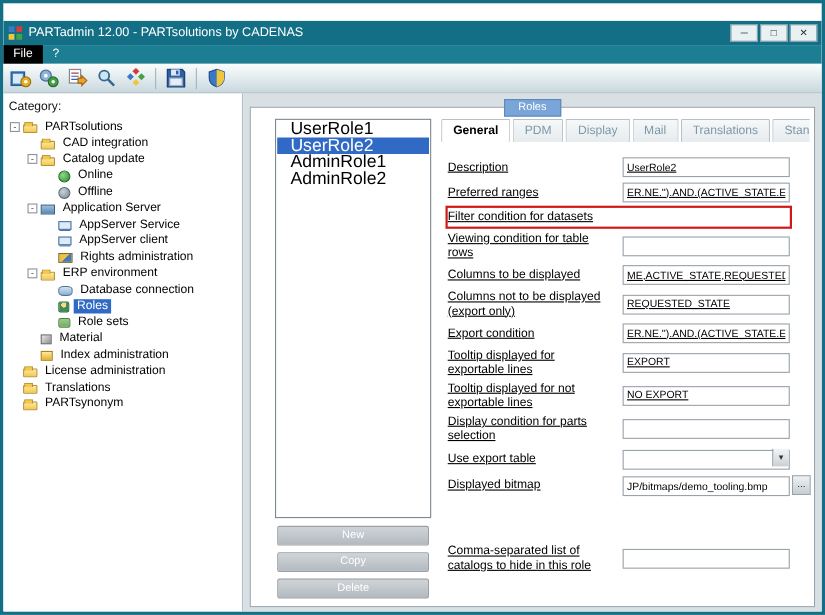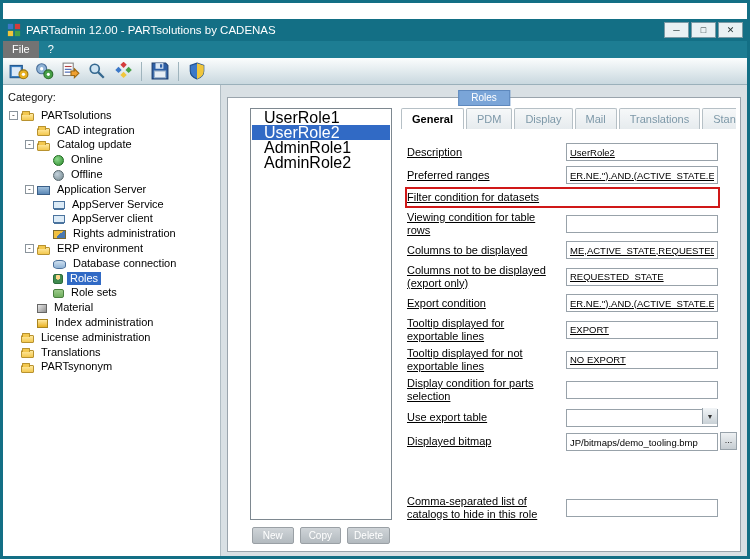--- a/index.html
+++ b/index.html
@@ -9,21 +9,21 @@
   
   .titlebar { height:22px; background:#136f85; color:#fff; display:flex; align-items:center; padding:0 4px; flex:none;margin-top:16px; }
   .app-icon { width:14px; height:14px; margin-right:5px; flex:none; }
   .title { font-size:11.5px; flex:1; white-space:nowrap; overflow:hidden; }
   .win-controls { display:flex; gap:2px; }
   .wbtn { width:25px; height:16px; background:#e9f1f3; border:1px solid #7a9aa5; color:#233; font-size:9px; line-height:14px; text-align:center; cursor:default; }
 
   
   .menubar { height:17px; background:#1d7d93; display:flex; align-items:stretch; flex:none; }
   .menu-item { color:#fff; font-size:11px; padding:1px 9px; line-height:15px; }
-  .menu-item.active { background:#737373; }
+  .menu-item.active { background:#000000; }
 
   
   .toolbar { height:27px; background:linear-gradient(#fbfdfd,#c9d8df); border-bottom:1px solid #9ab0ba; display:flex; align-items:center; padding:0 4px; gap:2px; flex:none; }
   .tbtn { width:24px; height:23px; display:flex; align-items:center; justify-content:center; border:1px solid transparent; }
   .tsep { width:1px; height:19px; background:#9fb4bd; margin:0 4px; }
 
   
   .content { flex:1; display:flex; min-height:0; }
   .left-panel { width:218px; background:#fff; border-right:1px solid #b0bcc3; flex:none; overflow:hidden; }
   .cat-label { font-size:11px; color:#111; padding:6px 0 5px 5px; }
@@ -50,21 +50,21 @@
   
   .right-area { flex:1; background:#d9e0e4; padding:12px 6px 4px 6px; min-width:0; }
   .pane { position:relative; height:100%; background:#fff; border:1px solid #9aa4ac; }
   .pane-caption { position:absolute; top:-8px; left:50%; transform:translateX(-50%); background:#7aa5d8; color:#fff; font-size:10px; padding:1px 12px 2px; border:1px solid #5d88bd; z-index:2; line-height:11px; }
   .pane-body { display:flex; height:100%; padding:10px 4px 6px 22px; gap:9px; }
 
   .list-col { width:142px; flex:none; display:flex; flex-direction:column; }
   .rolelist { flex:1; border:1px solid #7e8890; background:#fff; overflow:hidden; padding:1px; }
   .litem { height:15px; line-height:15px; font-size:16px; padding:0 12px; white-space:nowrap; }
   .litem.selected { background:#316ac5; color:#fff; }
-  .btnrow { display:flex; gap:6px; margin:7px 2px 1px 2px; }
+  .btnrow { display:flex; gap:6px; margin:7px 2px 1px 2px;flex-direction:column; }
   .pbtn { flex:1; height:17px; font-size:10px; color:#fff; background:linear-gradient(#cfd4d8,#b3babf); border:1px solid #9aa0a5; border-radius:2px; font-family:"Liberation Sans", sans-serif; line-height:14px; }
 
   .tab-col { flex:1; min-width:0; display:flex; flex-direction:column; }
   .tabs { display:flex; height:21px; overflow:hidden; flex:none; }
   .tab { padding:4px 10px 0; font-size:11px; color:#7d98a8; background:linear-gradient(#f6f8f9,#e6ebee); border:1px solid #b6c0c6; border-bottom:none; border-radius:2px 2px 0 0; margin-right:2px; white-space:nowrap; flex:none; line-height:13px; }
   .tab.active { background:#fff; color:#000; font-weight:bold; }
   .form { padding:12px 16px 0 4px;text-decoration:underline; }
   .row { display:flex; align-items:center; border:2px solid transparent; margin-bottom:1px; min-height:21px; }
   .row.highlight { border-color:#d01818; }
   .row.tall { align-items:center;margin-top:40px; }

